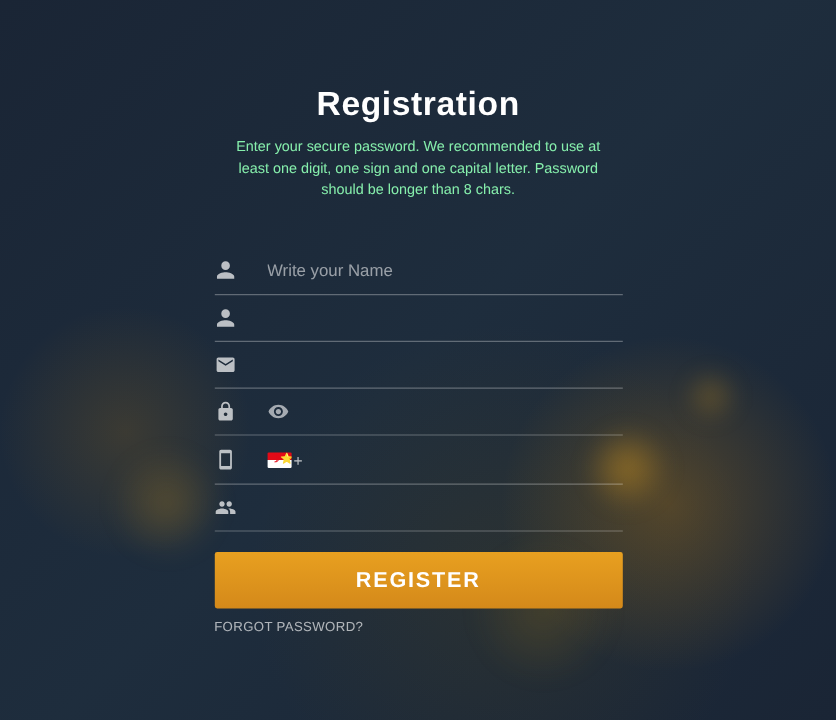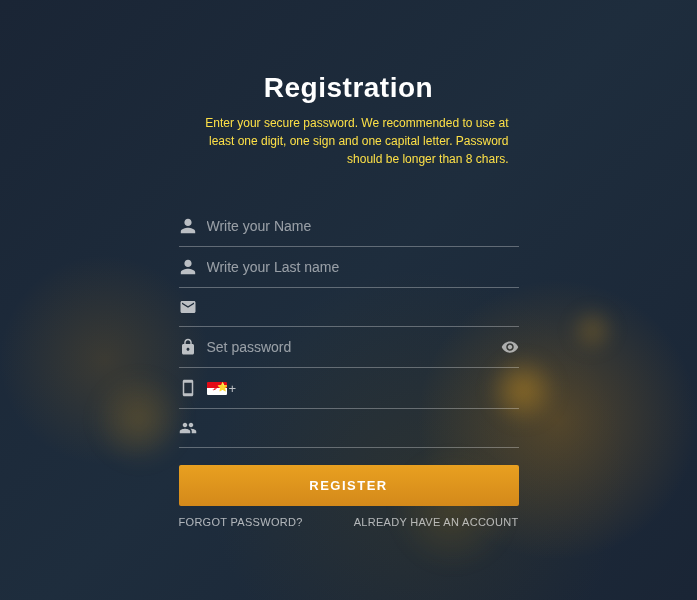--- a/index.html
+++ b/index.html
@@ -51,41 +51,42 @@
     .title {
       color: #ffffff;
       font-size: 28px;
       font-weight: 700;
       text-align: center;
       margin-bottom: 10px;
       letter-spacing: 0.5px;
     }
 
     .subtitle {
-      color: #fde047;
+      color: #86efac;
       font-size: 12px;
-      text-align: right;
+      text-align: center;
       line-height: 1.5;
       margin-bottom: 38px;
       padding: 0 10px;
     }
 
     .form {
       width: 100%;
       display: flex;
       flex-direction: column;
       gap: 0;
     }
 
     .field-row {
       display: flex;
       align-items: center;
       border-bottom: 1px solid rgba(255,255,255,0.3);
       padding: 10px 0;
       position: relative;
+      gap: 16px;
     }
 
     .field-row input {
       background: transparent;
       border: none;
       outline: none;
       color: rgba(255,255,255,0.6);
       font-size: 14px;
       flex: 1;
       padding: 2px 0;
@@ -105,21 +106,21 @@
       margin-right: 4px;
     }
 
     .register-btn {
       margin-top: 17px;
       width: 100%;
       background: linear-gradient(to bottom, #e8a020, #d4891a);
       color: #ffffff;
       border: none;
       padding: 13px;
-      font-size: 13px;
+      font-size: 18px;
       font-weight: 700;
       letter-spacing: 1.5px;
       cursor: pointer;
       border-radius: 2px;
       text-transform: uppercase;
     }
 
     .links-row {
       margin-top: 10px;
       width: 100%;
@@ -169,34 +170,32 @@
       <svg class="svg-icon" viewBox="0 0 24 24">
         <path d="M12 12c2.7 0 4.8-2.1 4.8-4.8S14.7 2.4 12 2.4 7.2 4.5 7.2 7.2 9.3 12 12 12zm0 2.4c-3.2 0-9.6 1.6-9.6 4.8v2.4h19.2v-2.4c0-3.2-6.4-4.8-9.6-4.8z"></path>
       </svg>
       <input type="text" placeholder="Write your Name" style="">
     </div>
 
     <div class="field-row">
       <svg class="svg-icon" viewBox="0 0 24 24">
         <path d="M12 12c2.7 0 4.8-2.1 4.8-4.8S14.7 2.4 12 2.4 7.2 4.5 7.2 7.2 9.3 12 12 12zm0 2.4c-3.2 0-9.6 1.6-9.6 4.8v2.4h19.2v-2.4c0-3.2-6.4-4.8-9.6-4.8z"></path>
       </svg>
-      <input type="text" placeholder="Write your Last name" style="">
     </div>
 
     <div class="field-row">
       <svg class="svg-icon" viewBox="0 0 24 24">
         <path d="M20 4H4c-1.1 0-2 .9-2 2v12c0 1.1.9 2 2 2h16c1.1 0 2-.9 2-2V6c0-1.1-.9-2-2-2zm0 4l-8 5-8-5V6l8 5 8-5v2z"></path>
       </svg>
     </div>
 
     <div class="field-row">
       <svg class="svg-icon" viewBox="0 0 24 24">
         <path d="M18 8h-1V6c0-2.76-2.24-5-5-5S7 3.24 7 6v2H6c-1.1 0-2 .9-2 2v10c0 1.1.9 2 2 2h12c1.1 0 2-.9 2-2V10c0-1.1-.9-2-2-2zm-6 9c-1.1 0-2-.9-2-2s.9-2 2-2 2 .9 2 2-.9 2-2 2zm3.1-9H8.9V6c0-1.71 1.39-3.1 3.1-3.1 1.71 0 3.1 1.39 3.1 3.1v2z"></path>
       </svg>
-      <input type="password" placeholder="Set password" style="">
       <svg class="svg-eye" viewBox="0 0 24 24">
         <path d="M12 4.5C7 4.5 2.73 7.61 1 12c1.73 4.39 6 7.5 11 7.5s9.27-3.11 11-7.5c-1.73-4.39-6-7.5-11-7.5zM12 17c-2.76 0-5-2.24-5-5s2.24-5 5-5 5 2.24 5 5-2.24 5-5 5zm0-8c-1.66 0-3 1.34-3 3s1.34 3 3 3 3-1.34 3-3-1.34-3-3-3z"></path>
       </svg>
     </div>
 
 
     <div class="field-row">
       <svg class="svg-icon" viewBox="0 0 24 24">
         <path d="M17 1.01L7 1c-1.1 0-2 .9-2 2v18c0 1.1.9 2 2 2h10c1.1 0 2-.9 2-2V3c0-1.1-.9-1.99-2-1.99zM17 19H7V5h10v14z"></path>
       </svg>
@@ -216,16 +215,15 @@
         <path d="M16 11c1.66 0 2.99-1.34 2.99-3S17.66 5 16 5c-1.66 0-3 1.34-3 3s1.34 3 3 3zm-8 0c1.66 0 2.99-1.34 2.99-3S9.66 5 8 5C6.34 5 5 6.34 5 8s1.34 3 3 3zm0 2c-2.33 0-7 1.17-7 3.5V19h14v-2.5c0-2.33-4.67-3.5-7-3.5zm8 0c-.29 0-.62.02-.97.05 1.16.84 1.97 1.97 1.97 3.45V19h6v-2.5c0-2.33-4.67-3.5-7-3.5z"></path>
       </svg>
     </div>
 
   </div>
 
   <button class="register-btn">REGISTER</button>
 
   <div class="links-row">
     <a>FORGOT PASSWORD?</a>
-    <a>ALREADY HAVE AN ACCOUNT</a>
   </div>
 
 </div>
 
 </body></html>

